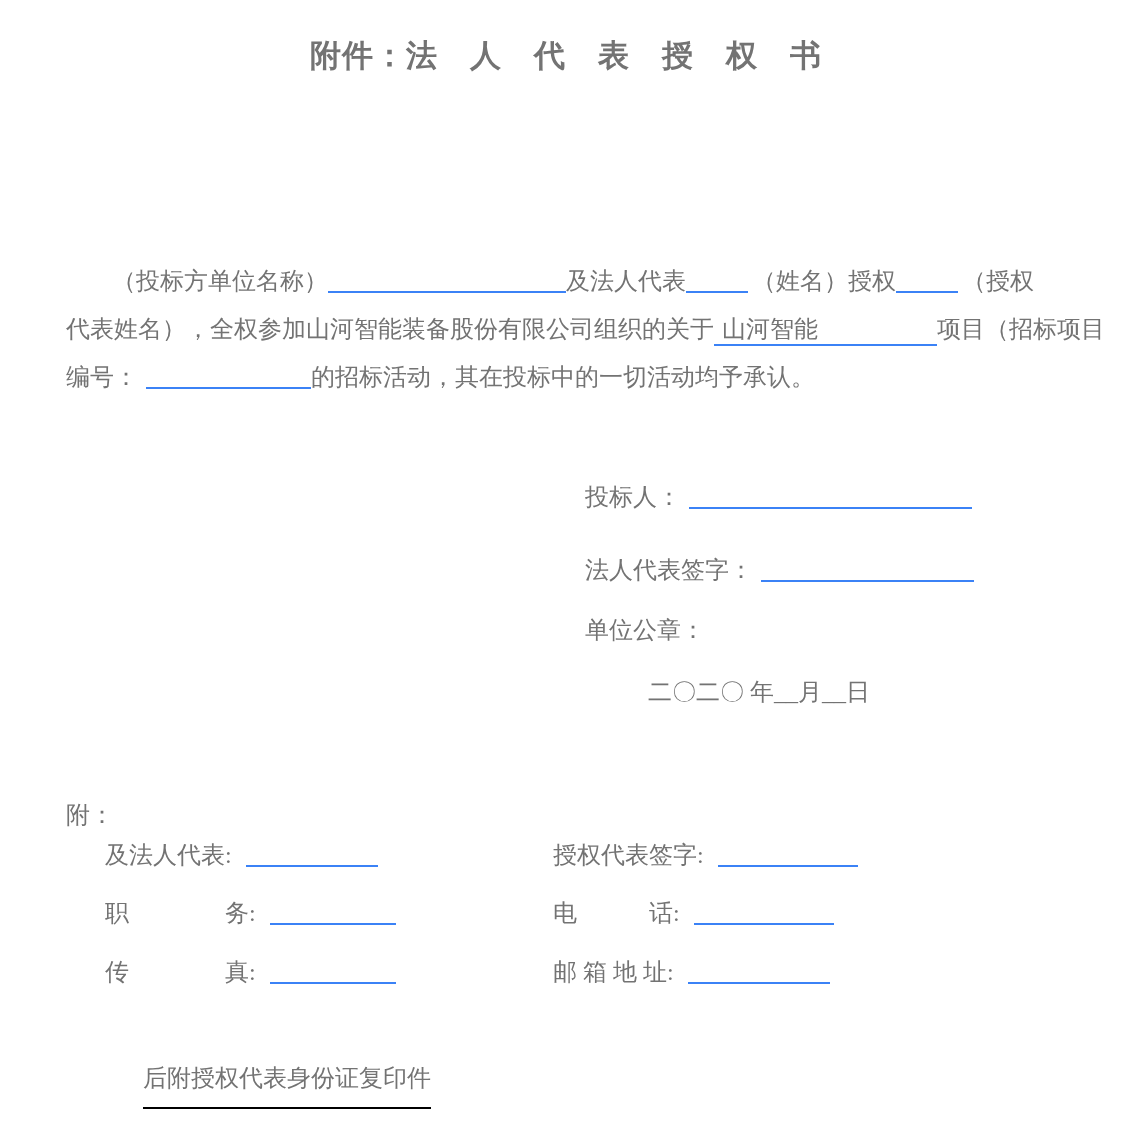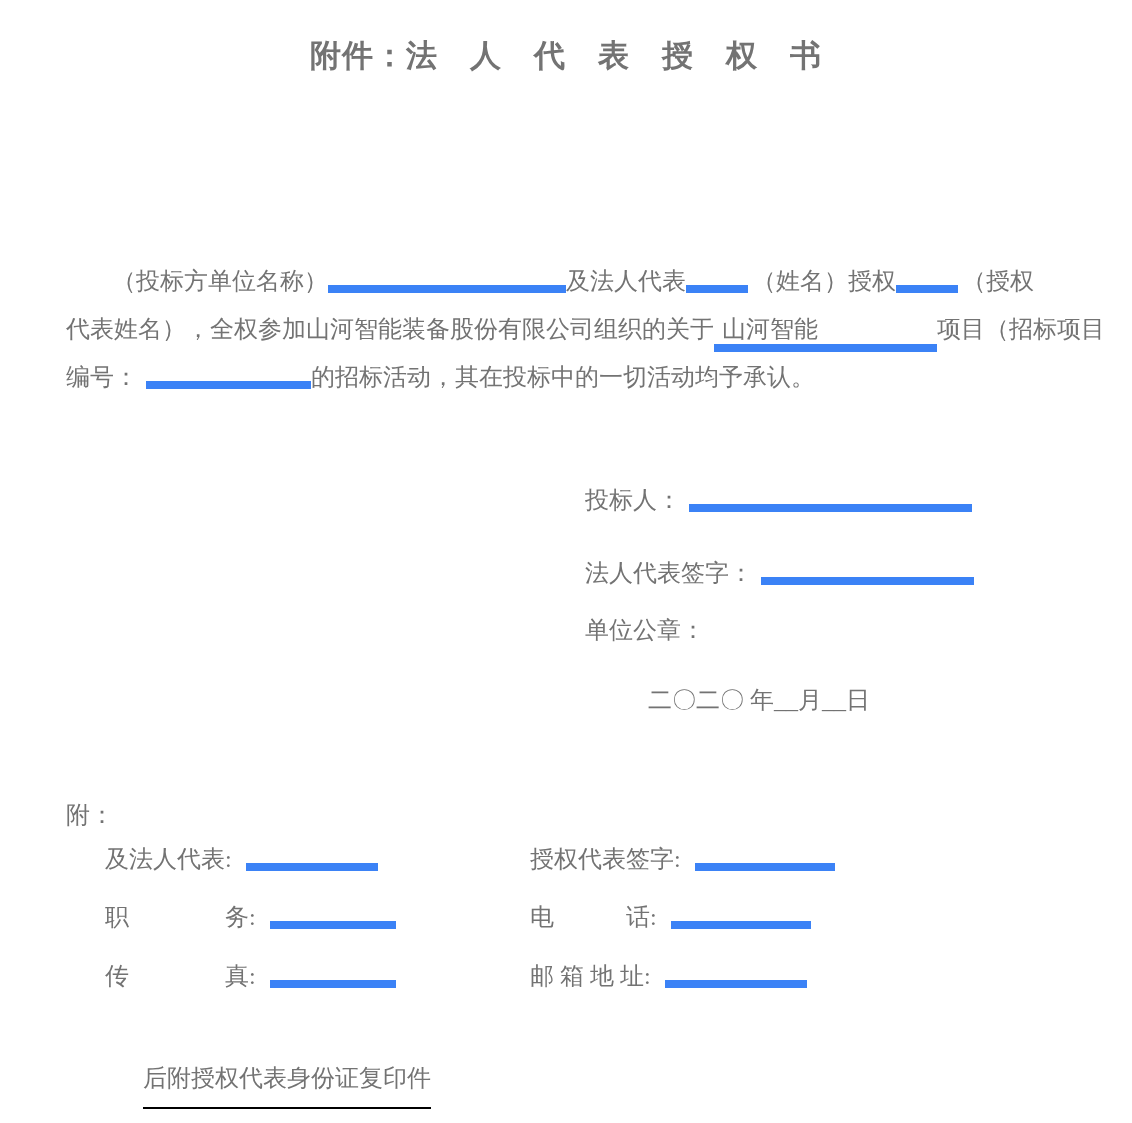--- a/index.html
+++ b/index.html
@@ -19,44 +19,44 @@
     font-size:31px;font-weight:bold;
     line-height:44px;
     letter-spacing:1px;
   }
   .addr{top:193px;left:66px;line-height:30px;}
   .para{top:257px;left:66px;line-height:48px;}
   .pline{height:48px;white-space:nowrap;}
   .indent{display:inline-block;width:46px;}
   .blank{
     display:inline-block;
-    border-bottom:8px solid #3b82f6;
+    border-bottom:2px solid #3b82f6;
     height:22px;
     vertical-align:-4px;
   }
   .blank.filled{
     height:auto;
     vertical-align:baseline;
     line-height:30px;
   }
   .blank.filled .fill-text{padding-left:8px;}
   .gap{margin-left:4px;}
   .gap-s{margin-left:8px;}
   .gap-m{margin-left:14px;}
   .sig{left:585px;line-height:30px;}
   .sig-bidder{top:482px;}
   .sig-legal{top:555px;}
   .sig-seal{top:615px;}
-  .sig-date{top:677px;left:648px;line-height:30px;margin-top:8px;}
+  .sig-date{top:677px;left:648px;line-height:30px;}
   .attach-head{top:801px;left:66px;line-height:28px;}
   .arow{left:105px;line-height:28px;width:1000px;}
   .arow1{top:841px;}
   .arow2{top:899px;}
   .arow3{top:958px;}
-  .rcol{position:absolute;left:425px;top:0;white-space:nowrap;}
+  .rcol{position:absolute;left:448px;top:0;white-space:nowrap;}
   .note{
     top:1064px;left:143px;line-height:28px;
   }
   .note .note-text{
     display:inline-block;
     border-bottom:2px solid #000;
     padding-bottom:15px;
   }
 </style>
 </head>

